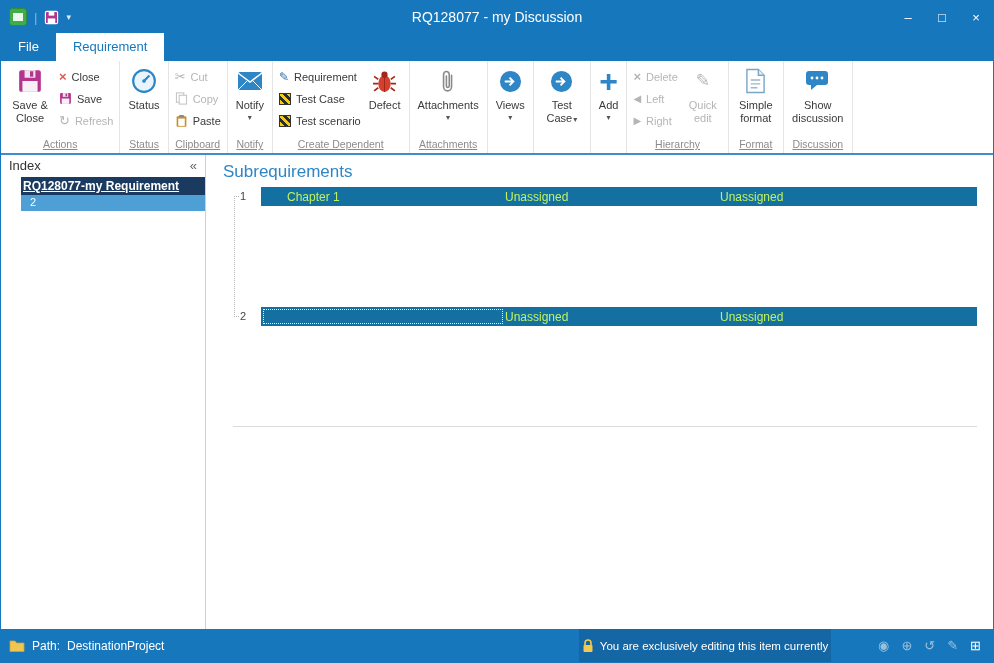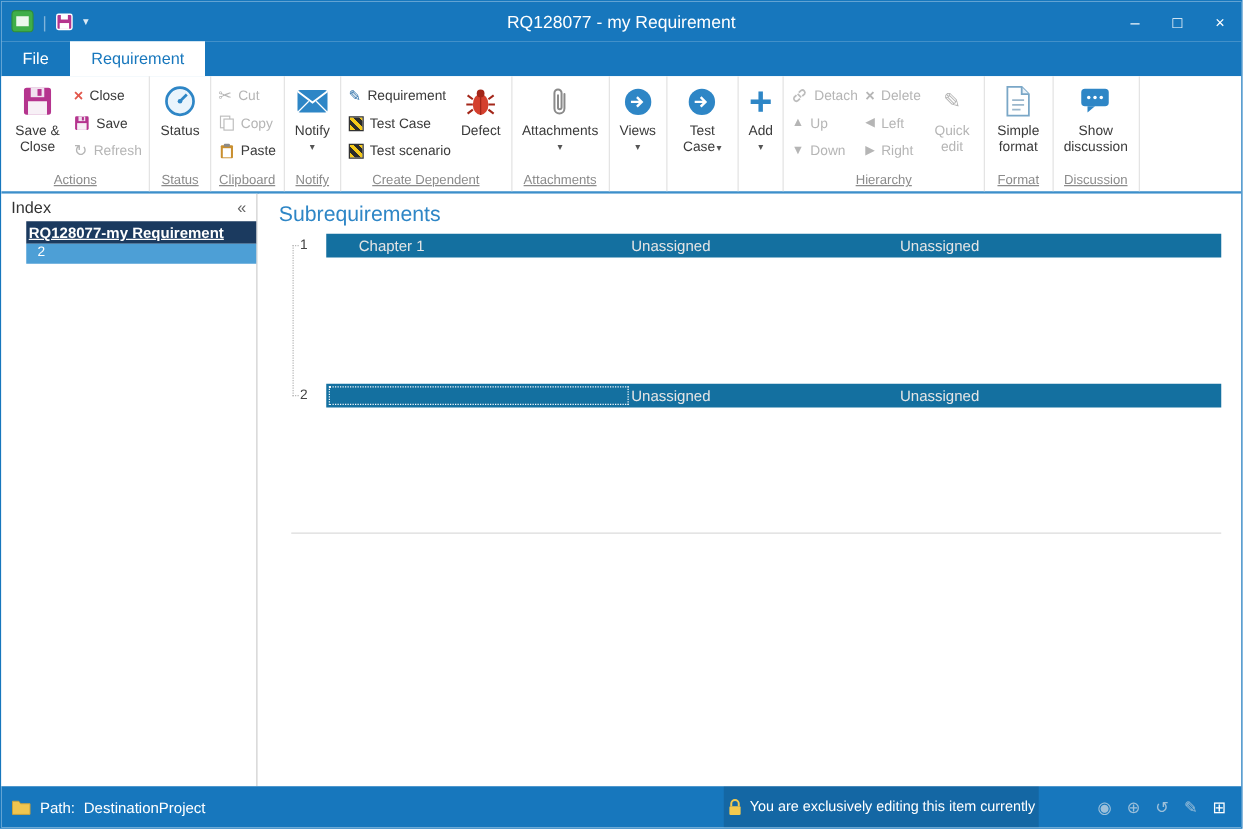--- a/index.html
+++ b/index.html
@@ -52,21 +52,21 @@
   .sb-collapse { color:#666; font-size:13px; }
   .sb-root { margin-left:20px; background:#1b3a5f; color:#fff; font-size:12px; font-weight:bold; text-decoration:underline; padding:2px 2px 2px 2px; white-space:nowrap; }
   .sb-item { margin-left:20px; background:#1b3a5f; color:#fff; font-size:11px; padding:2px 2px 3px 7px; white-space:nowrap; }
   .sb-item.selected { background:#4d9fd6; padding:1px 2px 3px 9px; }
   
   .main { position:absolute; top:154px; left:206px; right:0; bottom:33px; background:#fff; }
   .main-title { margin:7px 0 0 16px; font-size:17px; color:#2e86c6; }
   .tree-vline { position:absolute; left:27px; top:41px; height:121px; border-left:1px dotted #b8b8b8; }
   .tree-stub { position:absolute; left:27px; width:5px; border-top:1px dotted #b8b8b8; }
   .row-num { position:absolute; left:33px; font-size:11px; color:#444; }
-  .req-row { position:absolute; left:54px; right:16px; height:19px; background:#1470a0; color:#e5e5e5; display:flex; align-items:center; font-size:12px; }
+  .req-row { position:absolute; left:54px; right:16px; height:19px; background:#1470a0; color:#bef264; display:flex; align-items:center; font-size:12px; }
   .cell-name { width:244px; padding-left:26px; overflow:hidden; white-space:nowrap; }
   .cell-a { width:215px; overflow:hidden; white-space:nowrap; }
   .cell-b { flex:1; overflow:hidden; white-space:nowrap; }
   .focus-cell { outline:1px dotted rgba(255,255,255,.95); outline-offset:-3px; height:19px; display:flex; align-items:center; }
   .divider { position:absolute; left:26px; right:16px; top:271px; border-top:1px solid #dcdcdc; }
   
   .statusbar { position:absolute; left:0; bottom:0; width:100%; height:33px; background:#1777bd; color:#fff; display:flex; align-items:center; }
   .stb-left { display:flex; gap:7px; padding-left:8px; font-size:12px; z-index:2; }
   .lock-panel { position:absolute; left:578px; width:252px; height:100%; background:rgba(0,0,0,0.13); display:flex; align-items:center; justify-content:center; gap:6px; font-size:11.5px; }
   .stb-icons { position:absolute; right:12px; height:100%; display:flex; gap:12px; align-items:center; color:#9dc0da; font-size:13px; }
@@ -87,21 +87,21 @@
     <span class="qat-sep">|</span>
     <span>
       <svg width="15" height="15" viewBox="0 0 16 16">
           <rect x="1.5" y="1.5" width="13" height="13" rx="1.5" fill="#b5348e" stroke="#fff" stroke-width="1.2"></rect>
           <rect x="5" y="2" width="6" height="4" fill="#fff"></rect>
           <rect x="4" y="9" width="8" height="5" fill="#fff"></rect>
         </svg>
     </span>
     <span class="qat-chevron">▾</span>
   </div>
-  <div class="title">RQ128077 - my Requirement</div>
+  <div class="title">RQ128077 - my Discussion</div>
   <div class="winbtns">
     <div class="winbtn">–</div>
     <div class="winbtn">□</div>
     <div class="winbtn">×</div>
   </div>
 </div>
 
 <div class="tabbar">
   <div class="tab">File</div>
   <div class="tab active">Requirement</div>
@@ -300,39 +300,20 @@
         <span class="caret">▾</span>
       </div>
     </div>
     <div class="rgroup-label"></div>
   </div>
 
   <div class="rgroup">
     <div class="rgroup-body">
       <div class="smallcol">
         <div class="smallbtn disabled">
-          <span>
-            <svg width="13" height="13" viewBox="0 0 14 14">
-                <path d="M4.5 6.5 l-2 2 a2.2 2.2 0 0 0 3 3 l2 -2 M9.5 7.5 l2 -2 a2.2 2.2 0 0 0 -3 -3 l-2 2" fill="none" stroke="#bdbdbd" stroke-width="1.5"></path>
-                <path d="M5.5 5.5 l3 3" stroke="#bdbdbd" stroke-width="1.5"></path>
-              </svg>
-          </span>
-          <span>Detach</span>
-        </div>
-        <div class="smallbtn disabled">
-          <span class="icon-arrow">▲</span>
-          <span>Up</span>
-        </div>
-        <div class="smallbtn disabled">
-          <span class="icon-arrow">▼</span>
-          <span>Down</span>
-        </div>
-      </div>
-      <div class="smallcol">
-        <div class="smallbtn disabled">
           <span class="icon-x" style="color:#bdbdbd;">×</span>
           <span>Delete</span>
         </div>
         <div class="smallbtn disabled">
           <span class="icon-arrow">◀</span>
           <span>Left</span>
         </div>
         <div class="smallbtn disabled">
           <span class="icon-arrow">▶</span>
           <span>Right</span>

